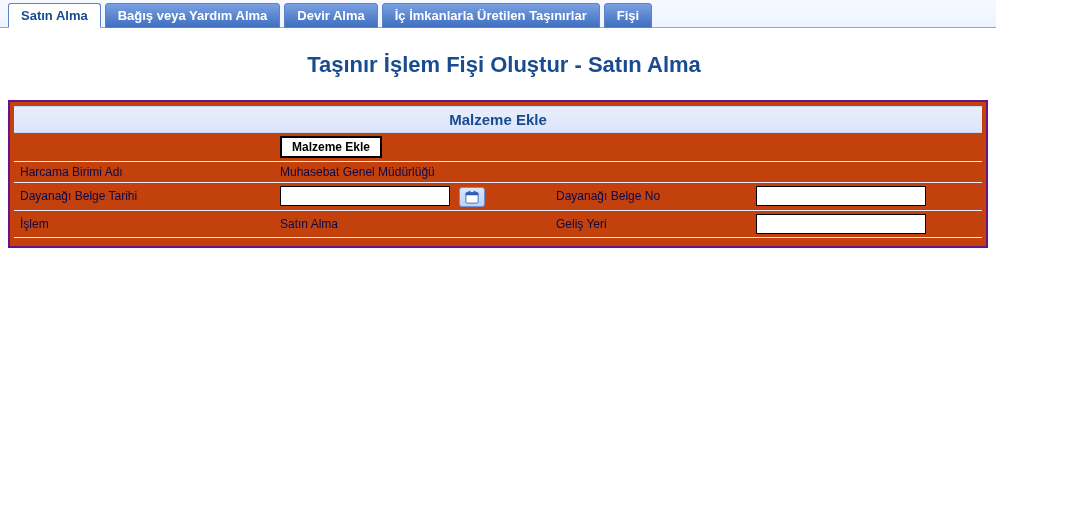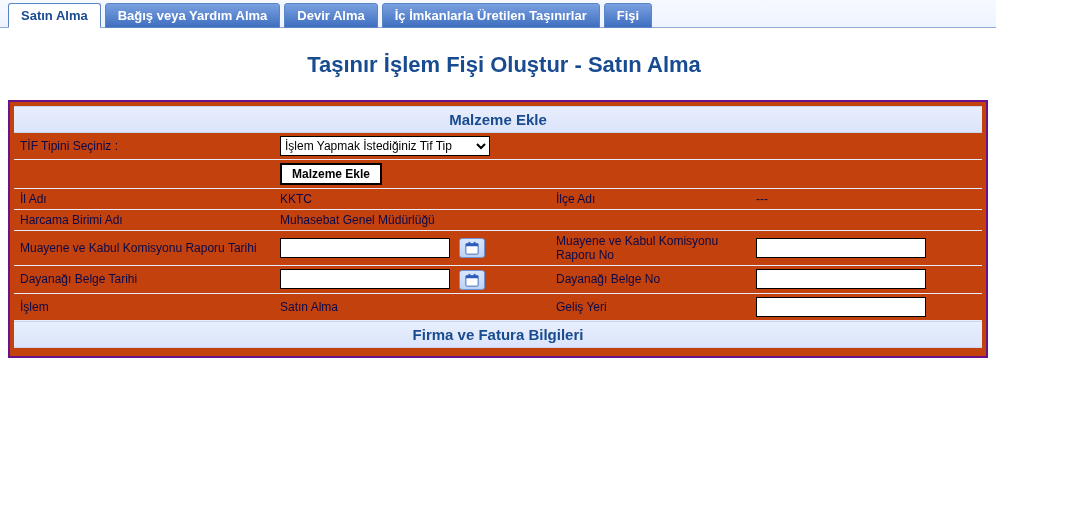--- a/index.html
+++ b/index.html
@@ -134,63 +134,29 @@
   <div class="title-area">
     <h1>Taşınır İşlem Fişi Oluştur - Satın Alma</h1>
   </div>
 
   <div class="panel">
 
     <div class="section-header">Malzeme Ekle</div>
 
     <table class="form">
       <tbody>
-          <tr>
-        <td class="label-col">TİF Tipini Seçiniz :</td>
-        <td class="val-col" colspan="3">
-          <select class="w-sel">
-            <option>İşlem Yapmak İstediğiniz Tif Tip</option>
-          </select>
-        </td>
-      </tr>
       <tr>
         <td class="label-col"></td>
         <td class="val-col" colspan="3">
           <button class="btn" type="button">Malzeme Ekle</button>
         </td>
       </tr>
       <tr>
-        <td class="label-col">İl Adı</td>
-        <td class="val-col">KKTC</td>
-        <td class="label-col2">İlçe Adı</td>
-        <td class="val-col2">---</td>
-      </tr>
-      <tr>
         <td class="label-col">Harcama Birimi Adı</td>
         <td class="val-col" colspan="3">Muhasebat Genel Müdürlüğü</td>
-      </tr>
-      <tr>
-        <td class="label-col">Muayene ve Kabul Komisyonu Raporu Tarihi</td>
-        <td class="val-col">
-          <span class="pair">
-            <input type="text" class="w-mid" value="" style="">
-            <span class="icon-btn">
-              <svg viewBox="0 0 16 16">
-                    <rect x="1" y="3" width="14" height="12" rx="1" fill="#fff" stroke="#2b5db6"></rect>
-                    <rect x="1" y="3" width="14" height="3" fill="#2b5db6"></rect>
-                    <rect x="4" y="1" width="2" height="3" fill="#2b5db6"></rect>
-                    <rect x="10" y="1" width="2" height="3" fill="#2b5db6"></rect>
-                  </svg>
-            </span>
-          </span>
-        </td>
-        <td class="label-col2">Muayene ve Kabul Komisyonu Raporu No</td>
-        <td class="val-col2">
-          <input type="text" class="w-short" value="" style="">
-        </td>
       </tr>
       <tr>
         <td class="label-col">Dayanağı Belge Tarihi</td>
         <td class="val-col">
           <span class="pair">
             <input type="text" class="w-mid" value="" style="">
             <span class="icon-btn">
               <svg viewBox="0 0 16 16">
                     <rect x="1" y="3" width="14" height="12" rx="1" fill="#fff" stroke="#2b5db6"></rect>
                     <rect x="1" y="3" width="14" height="3" fill="#2b5db6"></rect>
@@ -209,17 +175,16 @@
         <td class="label-col">İşlem</td>
         <td class="val-col">Satın Alma</td>
         <td class="label-col2">Geliş Yeri</td>
         <td class="val-col2">
           <input type="text" class="w-short" value="" style="">
         </td>
       </tr>
     </tbody>
       </table>
 
-    <div class="section-header">Firma ve Fatura Bilgileri</div>
 
 
   </div>
 </div>
 
 </body></html>

